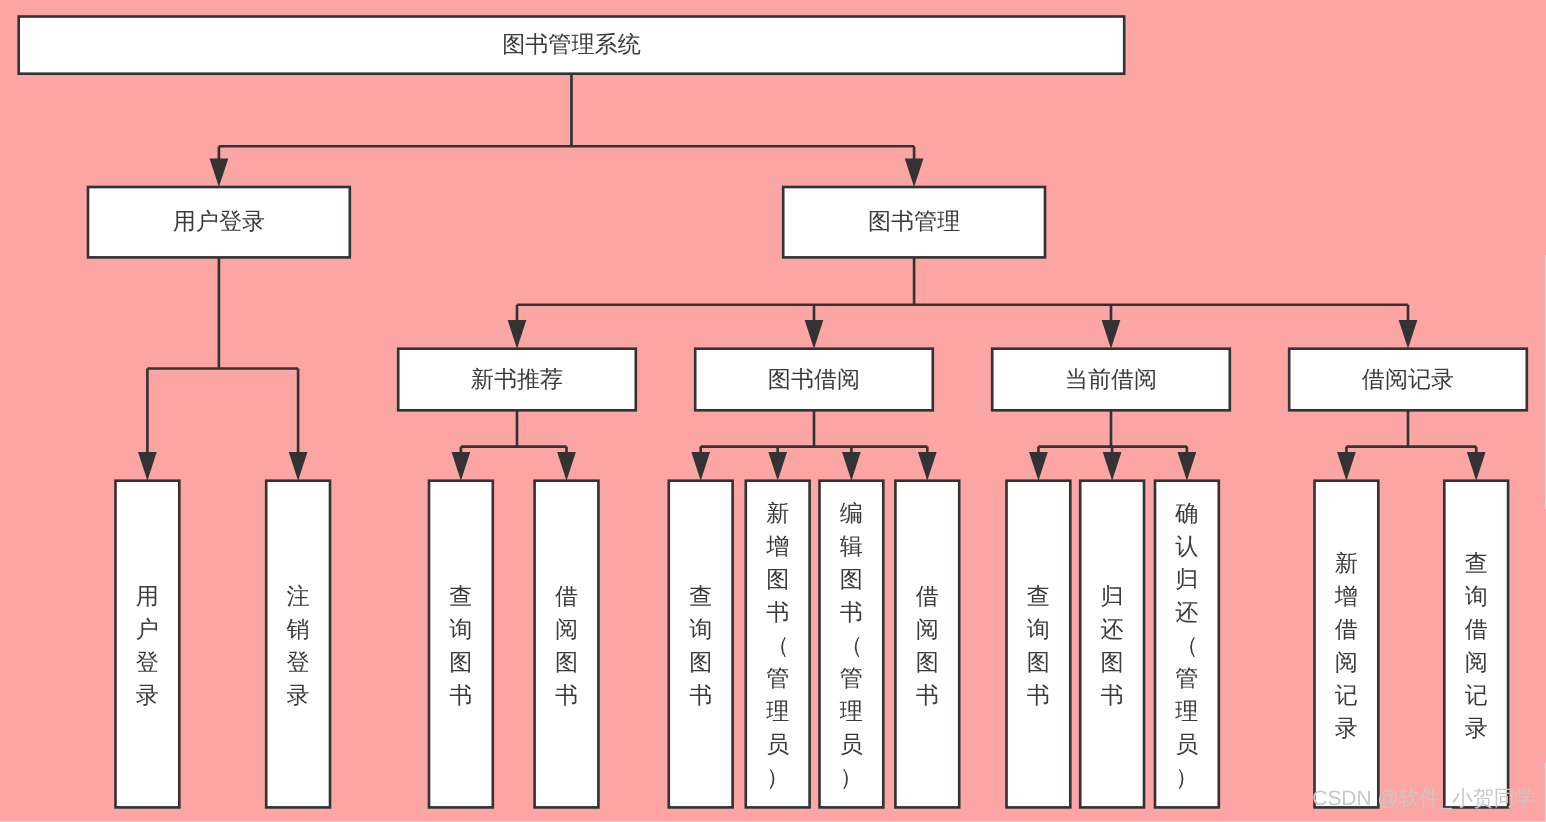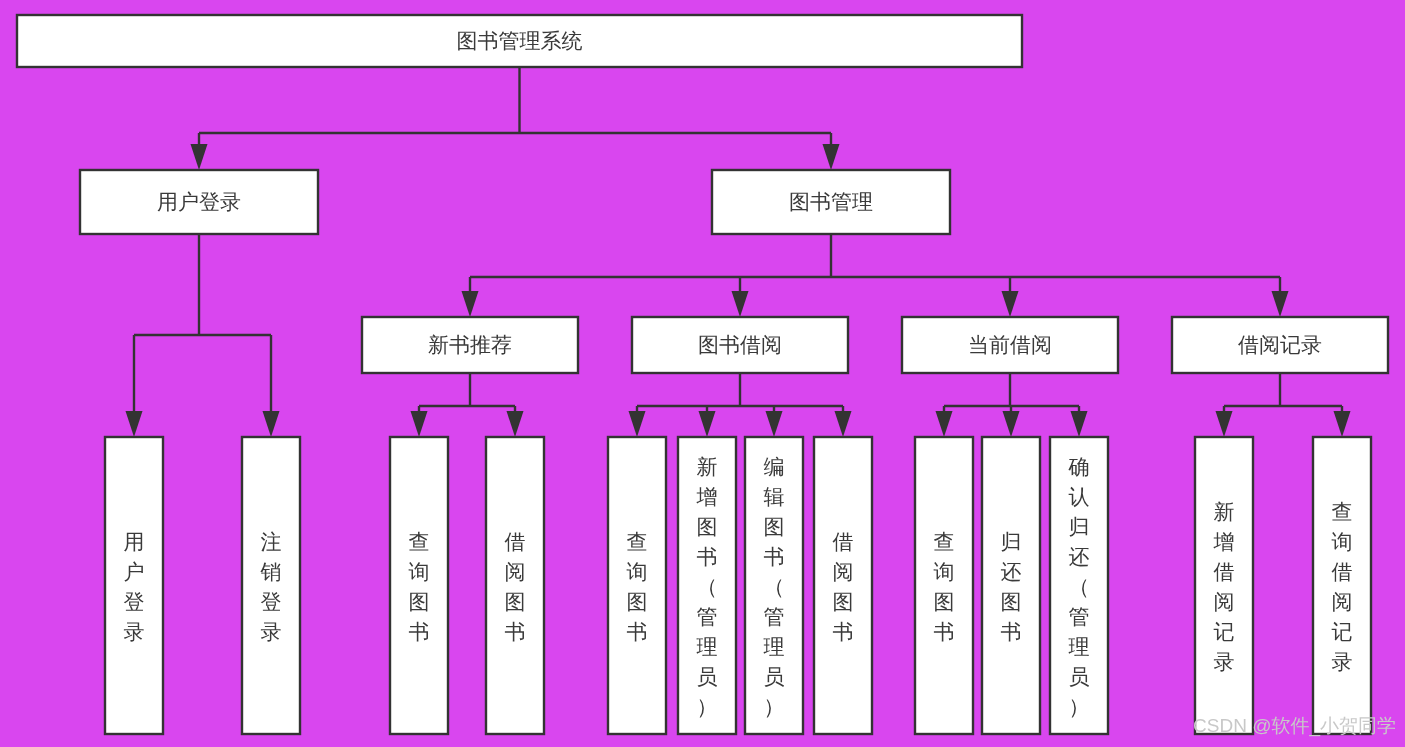--- a/index.html
+++ b/index.html
@@ -11,21 +11,21 @@
   body {
     font-family: "Liberation Sans", "DejaVu Sans", sans-serif;
     width: 1405px;
     height: 747px;
     overflow: hidden;
   }
   #diagram-root {
     position: relative;
     width: 1405px;
     height: 747px;
-    background: #d946ef;
+    background: #fca5a5;
   }
   svg.diagram-canvas {
     position: absolute;
     top: 0;
     left: 0;
     width: 1405px;
     height: 747px;
     display: block;
   }
   .node-box {

